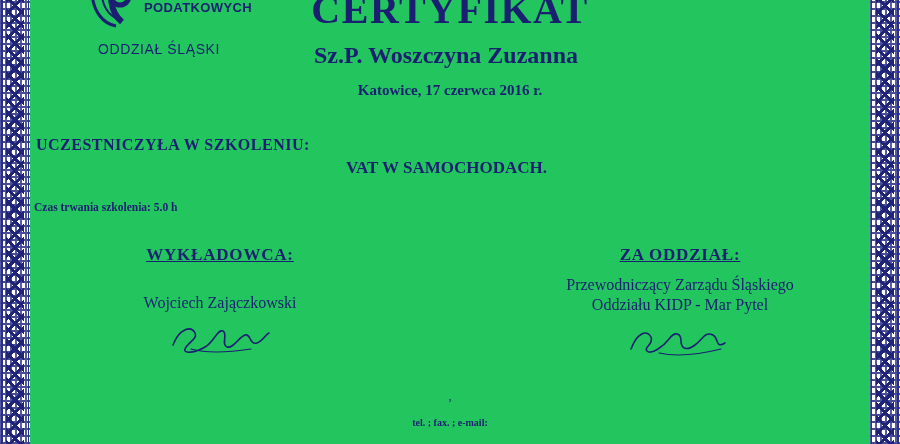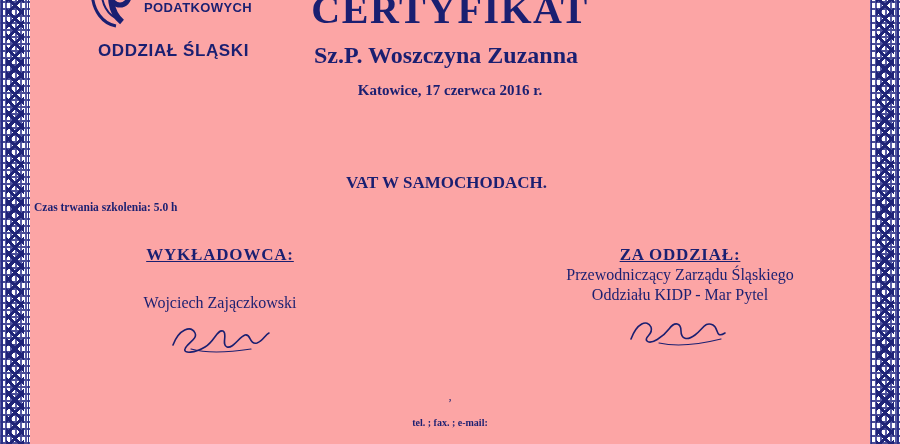--- a/index.html
+++ b/index.html
@@ -11,21 +11,21 @@
     height: 444px;
     background: #ffffff;
     font-family: "Liberation Serif", serif;
     color: #1a1f71;
     overflow: hidden;
   }
   .page {
     position: relative;
     width: 900px;
     height: 444px;
-    background: #fca5a5;
+    background: #22c55e;
   }
 
   
   .border-strip {
     position: absolute;
     background-color: #ffffff;
   }
   .border-left {
     left: 0;
     top: 0;
@@ -123,22 +123,22 @@
     font-weight: bold;
     font-size: 13px;
     letter-spacing: 0.4px;
     color: #1a1f71;
     line-height: 13px;
   }
   .logo-sub {
     margin-top: 9px;
     margin-left: 12px;
     font-family: "Liberation Sans", sans-serif;
-    font-weight: bold;
-    font-size: 17px;
+    font-weight: normal;
+    font-size: 14px;
     letter-spacing: 0.6px;
     color: #1a1f71;
   }
 
   
   .content {
     position: absolute;
     left: 30px;
     right: 30px;
     top: 0;
@@ -184,21 +184,20 @@
     letter-spacing: 0.5px;
     color: #1a1f71;
   }
   .course-name {
     position: absolute;
     top: 158px;
     left: 316px;
     font-size: 17px;
     font-weight: bold;
     color: #1a1f71;
-    margin-top: 15px;
   }
   .duration {
     position: absolute;
     top: 201px;
     left: 4px;
     font-size: 11.5px;
     font-weight: bold;
     color: #1a1f71;
     text-align: center;
   }
@@ -226,20 +225,21 @@
   }
   .col-line {
     font-size: 16px;
     color: #1a1f71;
     line-height: 20px;
   }
   .lecturer-name {
     margin-top: 28px;
   }
   .board-lines {
+    margin-top: 10px;
   }
 
   .signature {
     margin-top: 4px;
     height: 44px;
     display: flex;
     justify-content: center;
     align-items: center;
   }
   .signature svg { display: block; }
@@ -300,20 +300,21 @@
           <div class="logo-line2">PODATKOWYCH</div>
         </div>
       </div>
       <div class="logo-sub">ODDZIAŁ ŚLĄSKI</div>
     </div>
 
     <div class="cert-title">CERTYFIKAT</div>
     <div class="recipient">Sz.P. Woszczyna Zuzanna</div>
     <div class="place-date">Katowice, 17 czerwca 2016 r.</div>
 
+    <div class="attend-label">UCZESTNICZYŁA W SZKOLENIU:</div>
     <div class="course-name">VAT W SAMOCHODACH.</div>
     <div class="duration">Czas trwania szkolenia: 5.0 h</div>
 
     <div class="col-left">
       <div class="col-heading">WYKŁADOWCA:</div>
       <div class="col-line lecturer-name">Wojciech Zajączkowski</div>
       <div class="signature">
         <svg width="110" height="40" viewBox="0 0 110 40" xmlns="http://www.w3.org/2000/svg">
           <path d="M8 26 C14 10, 26 6, 30 14 C33 20, 22 24, 20 30 C18 35, 30 34, 40 28 C50 22, 52 10, 58 12 C63 14, 56 26, 62 28 C68 30, 74 18, 80 16 C86 14, 84 26, 92 24 C98 22, 100 16, 104 14" fill="none" stroke="#1a1f71" stroke-width="1.6" stroke-linecap="round"></path>
           <path d="M26 30 C40 34, 60 34, 86 30" fill="none" stroke="#1a1f71" stroke-width="1.2" stroke-linecap="round"></path>

